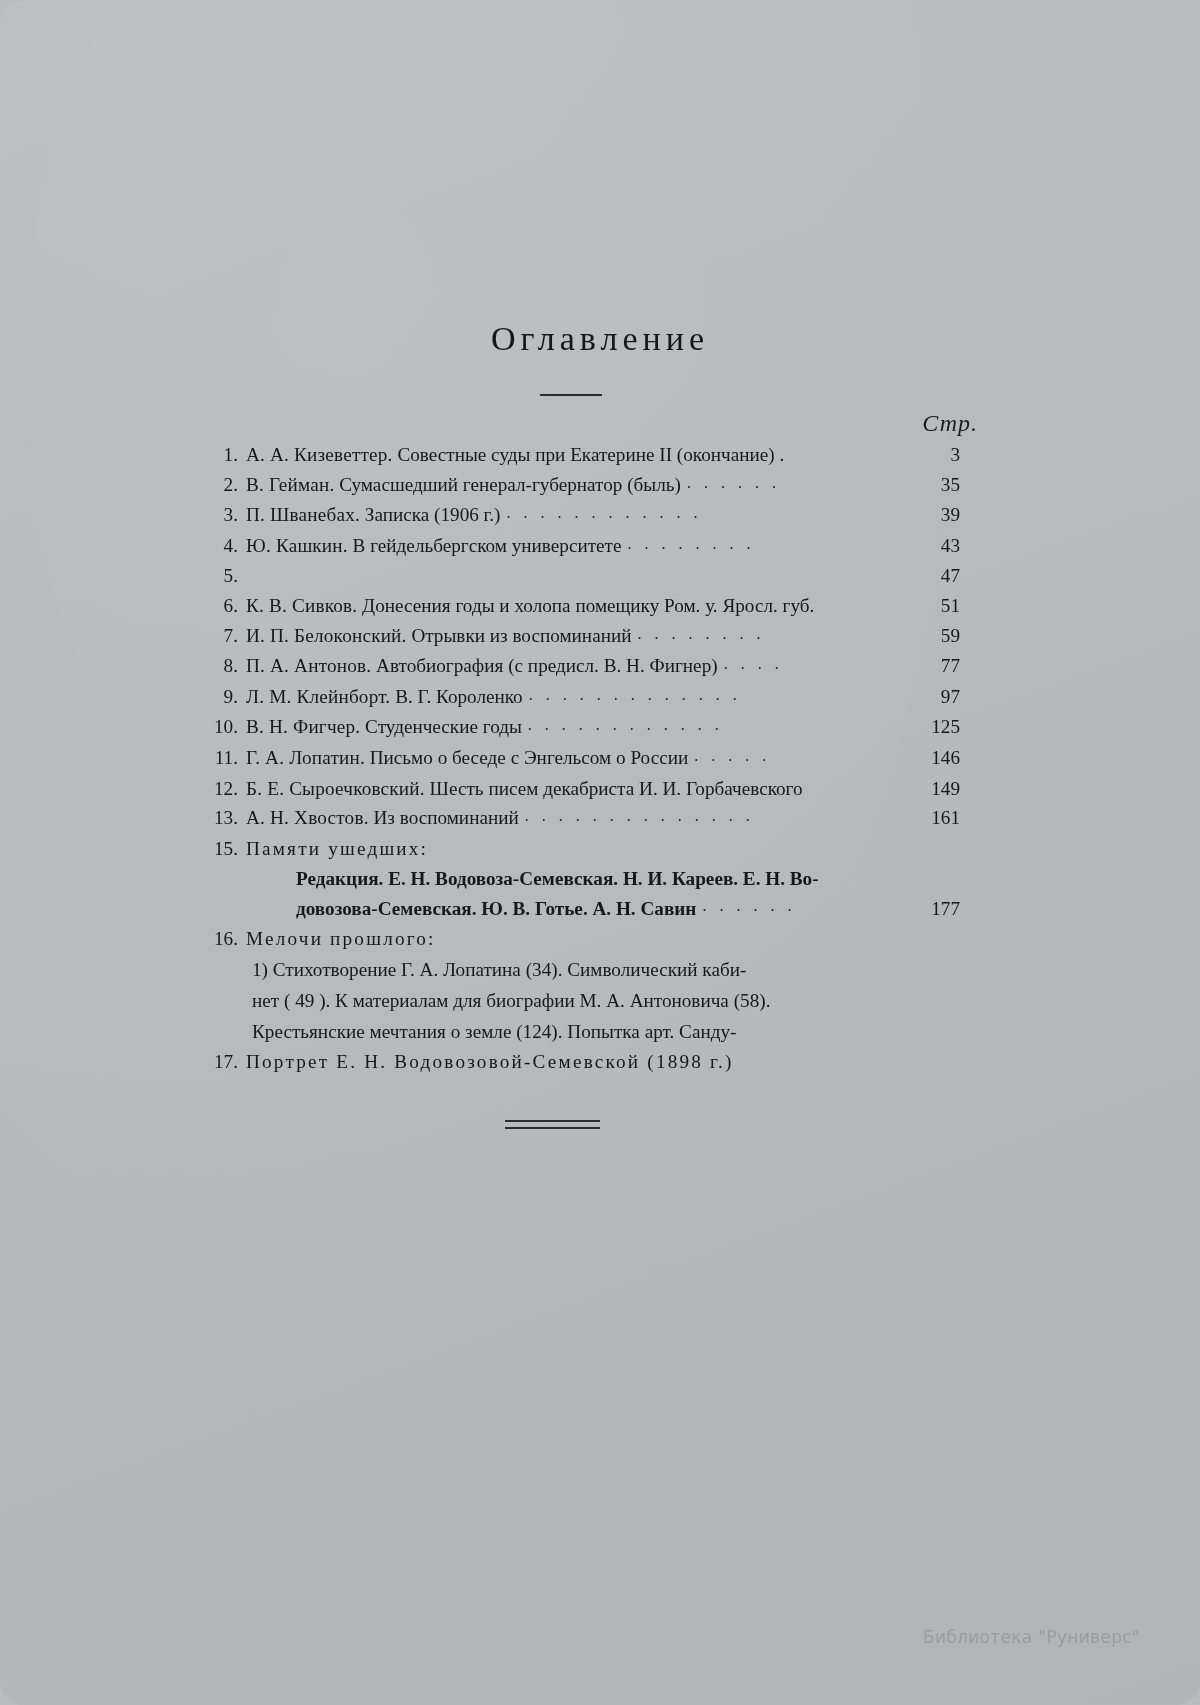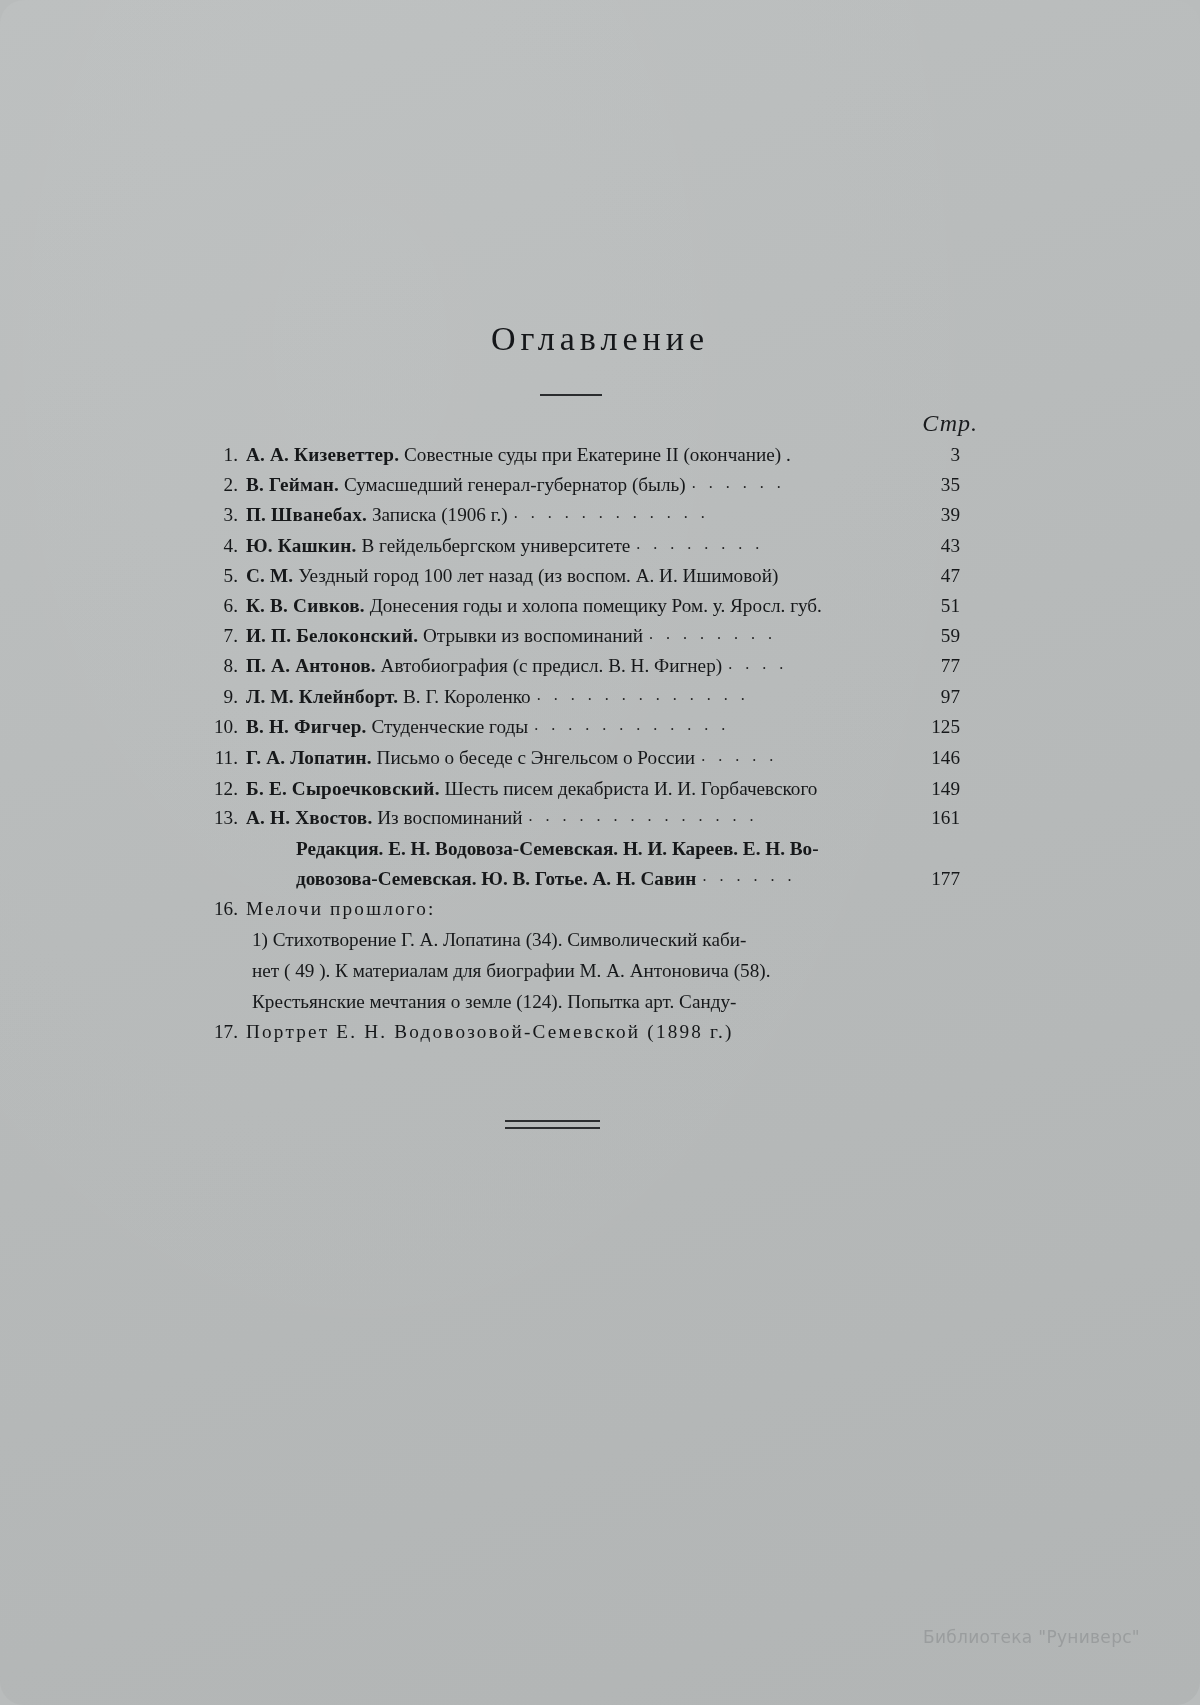--- a/index.html
+++ b/index.html
@@ -69,21 +69,21 @@
   .num {
     width: 38px;
     text-align: right;
     flex: 0 0 38px;
     padding-right: 8px;
   }
   .txt {
     flex: 0 1 auto;
   }
   .txt .bold {
-    font-weight: bold;
+    font-weight: normal;
     letter-spacing: 0.2px;
   }
   .leader {
     flex: 1 1 auto;
     min-width: 6px;
     position: relative;
     top: -3px;
     margin: 0 6px;
     overflow: hidden;
     letter-spacing: 4.5px;
@@ -171,21 +171,20 @@
 
     <div class="row">
       <span class="num">4.</span>
       <span class="txt"><span class="bold">Ю. Кашкин.</span> <span>В гейдельбергском университете</span></span>
       <span class="leader">. . . . . . . .</span>
       <span class="pg">43</span>
     </div>
 
     <div class="row">
       <span class="num">5.</span>
-      <span class="txt"><span class="bold">С. М.</span> <span>Уездный город 100 лет назад (из воспом. А. И. Ишимовой)</span></span>
       <span class="leader blank"></span>
       <span class="pg">47</span>
     </div>
 
     <div class="row">
       <span class="num">6.</span>
       <span class="txt"><span class="bold">К. В. Сивков.</span> <span>Донесения годы и холопа помещику Ром. у. Яросл. губ.</span></span>
       <span class="leader blank"></span>
       <span class="pg">51</span>
     </div>
@@ -233,20 +232,24 @@
     </div>
 
     <div class="row">
       <span class="num">13.</span>
       <span class="txt"><span class="bold">А. Н. Хвостов.</span> <span>Из воспоминаний</span></span>
       <span class="leader">. . . . . . . . . . . . . .</span>
       <span class="pg">161</span>
     </div>
 
 
+    <div class="sect-head">
+      <span class="num">15.</span>
+      <span>Памяти ушедших:</span>
+    </div>
 
     <div class="sub">
       <span class="bold">Редакция. Е. Н. Водовоза-Семевская. Н. И. Кареев. Е. Н. Во-</span>
     </div>
 
     <div class="sub">
       <span class="bold">довозова-Семевская. Ю. В. Готье. А. Н. Савин</span>
       <span class="leader">. . . . . .</span>
       <span class="pg">177</span>
     </div>

